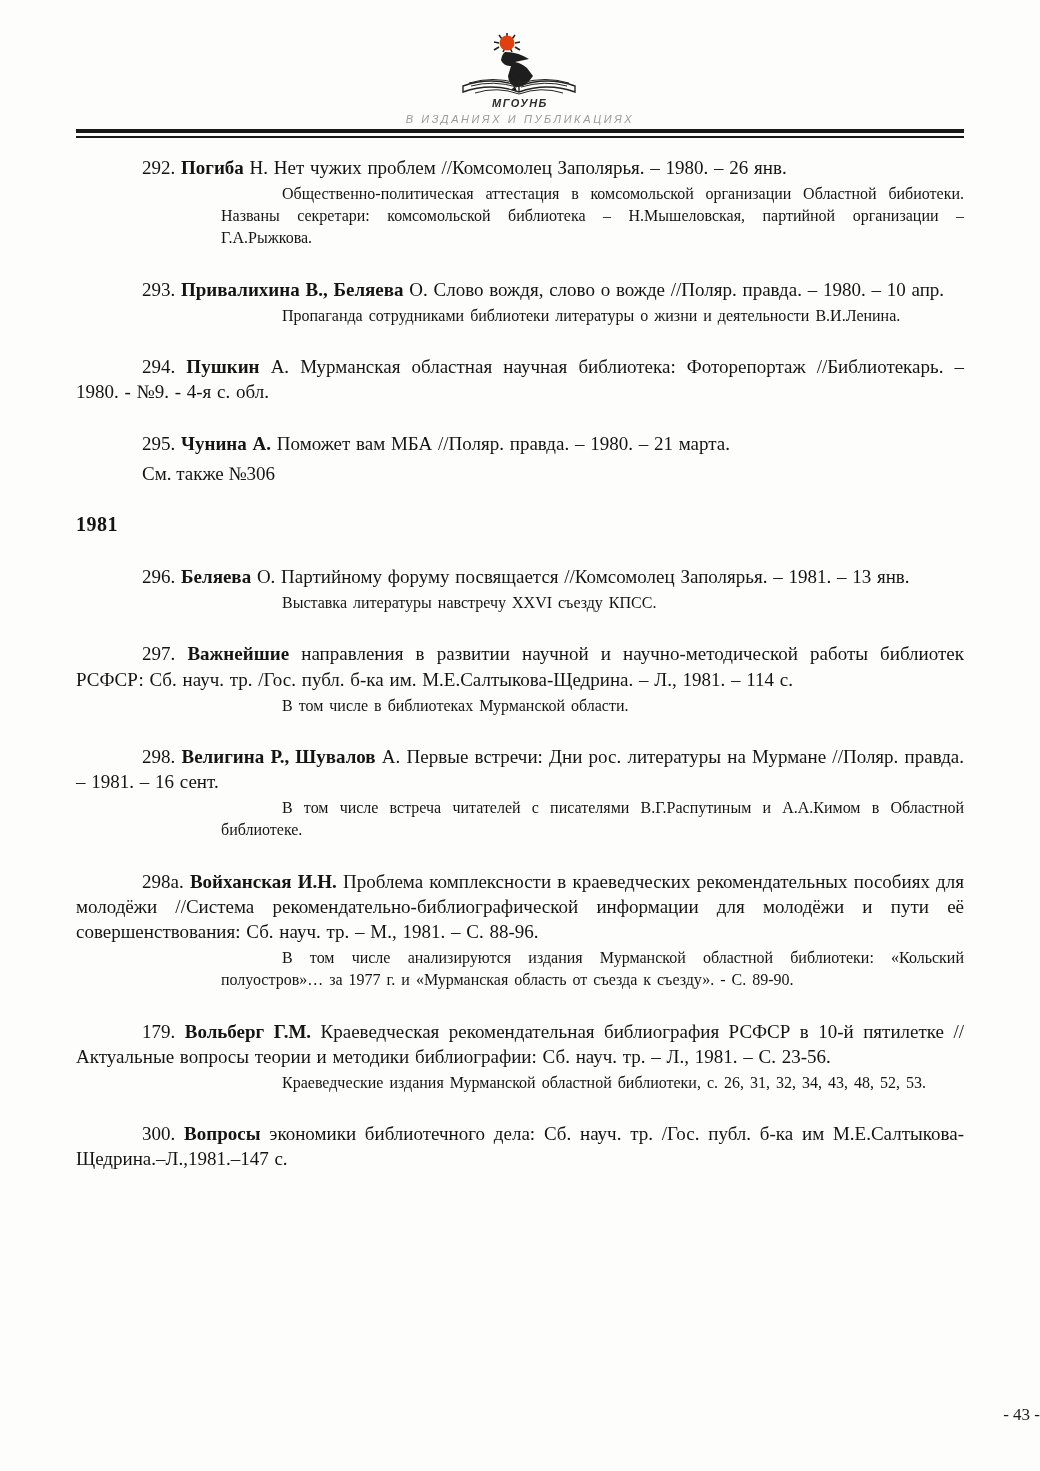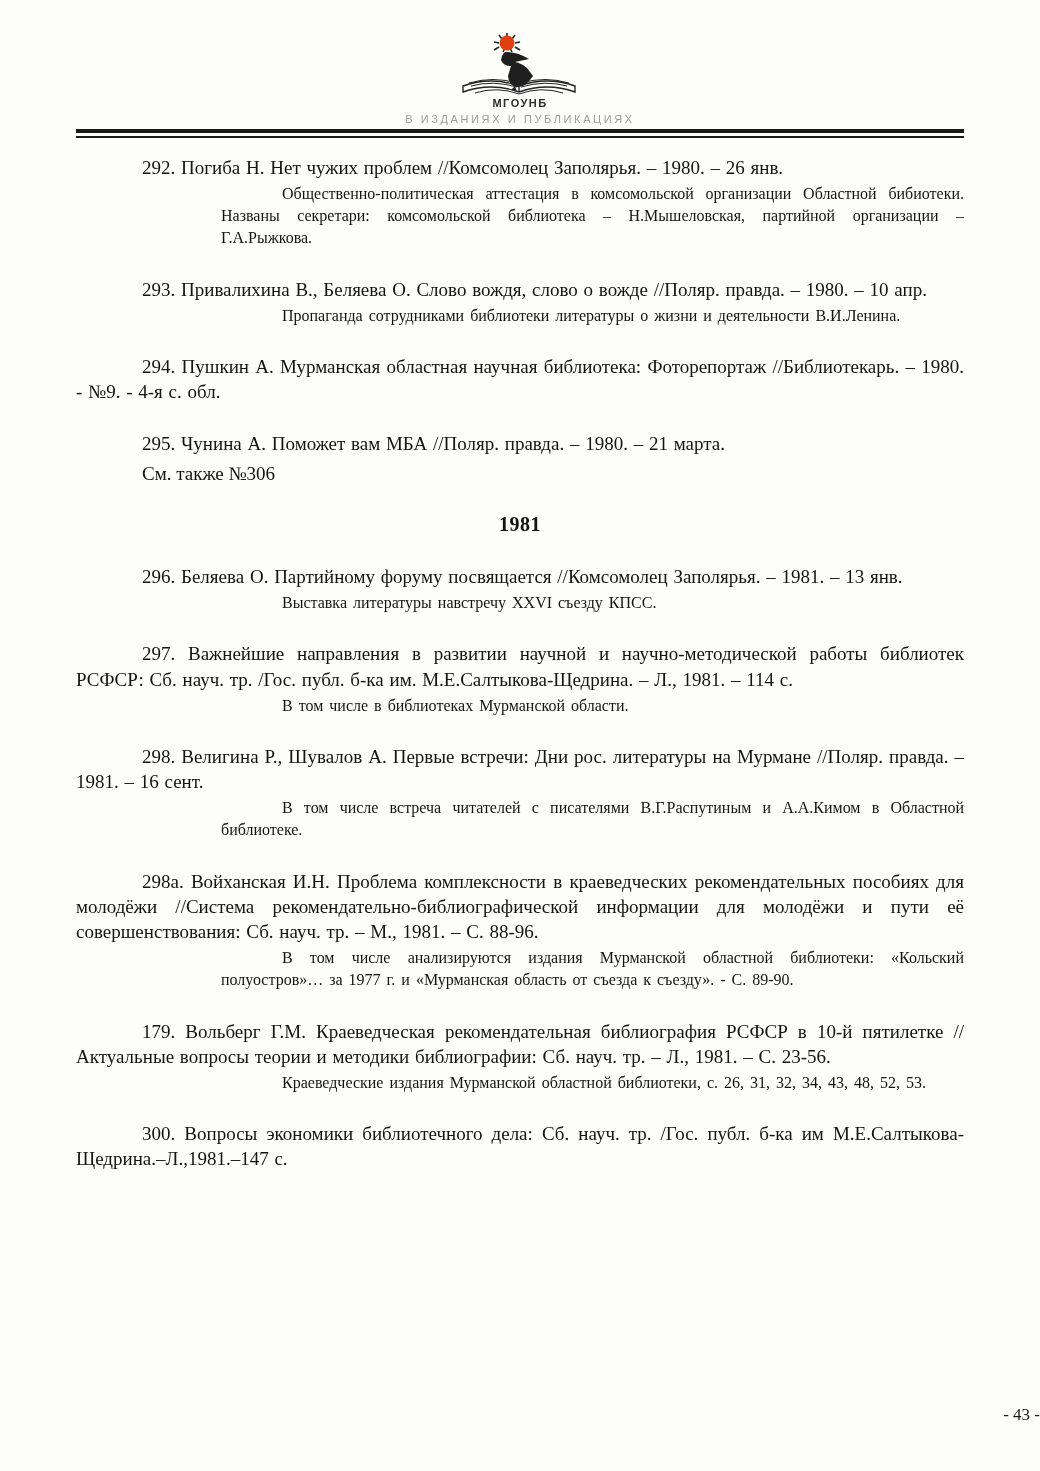--- a/index.html
+++ b/index.html
@@ -4,21 +4,21 @@
 <style>
   html, body { margin: 0; padding: 0; }
   body {
     width: 1040px; height: 1471px;
     background: #fdfdfc;
     font-family: "Liberation Serif", serif;
     color: #141414;
     position: relative;
     overflow: hidden;
   }
-  .header { padding-top: 30px; text-align: center; }
+  .header { padding-top: 30px; text-align: center; font-style: italic; }
   .logo-svg { display: block; margin: 0 auto; }
   .logo-acronym {
     font-family: "Liberation Sans", sans-serif;
     font-size: 11px; font-weight: bold; letter-spacing: 1.5px;
     color: #2c2c2c; margin-top: 1px;
   }
   .logo-subtitle {
     font-family: "Liberation Sans", sans-serif;
     font-size: 11px; letter-spacing: 2.6px;
     color: #9b9b9b; margin-top: 4px;
@@ -28,31 +28,31 @@
     border-top: 4px solid #1a1a1a;
     border-bottom: 2px solid #1a1a1a;
   }
   .content { width: 888px; margin: 17px auto 0; }
   .entry-block { margin-bottom: 27px; }
   p.entry {
     font-size: 19px; line-height: 1.33;
     text-align: justify; text-indent: 66px;
     margin: 0; word-spacing: 1px;
   }
-  p.entry b { font-weight: normal; }
+  p.entry b { font-weight: bold; }
   .annot {
     font-size: 16px; line-height: 1.38;
     text-align: justify;
     margin: 3px 0 0 145px; text-indent: 61px;
     word-spacing: 2px;
   }
   .annot.hang-wide { margin-left: 63px; text-indent: 143px; }
   .see-also { font-size: 19px; line-height: 1.33; margin: 4px 0 0; text-indent: 66px; }
   h2.year-heading {
-    text-align: center; font-size: 20px; font-weight: bold;
+    text-align: left; font-size: 20px; font-weight: bold;
     margin: 2px 0 28px; letter-spacing: 0.5px;
   }
   .footer {
     position: absolute; bottom: 46px; left: 0; width: 100%;
     text-align: right; font-size: 17px; color: #1c1c1c;
   }
 </style>
 </head>
 <body>
 

